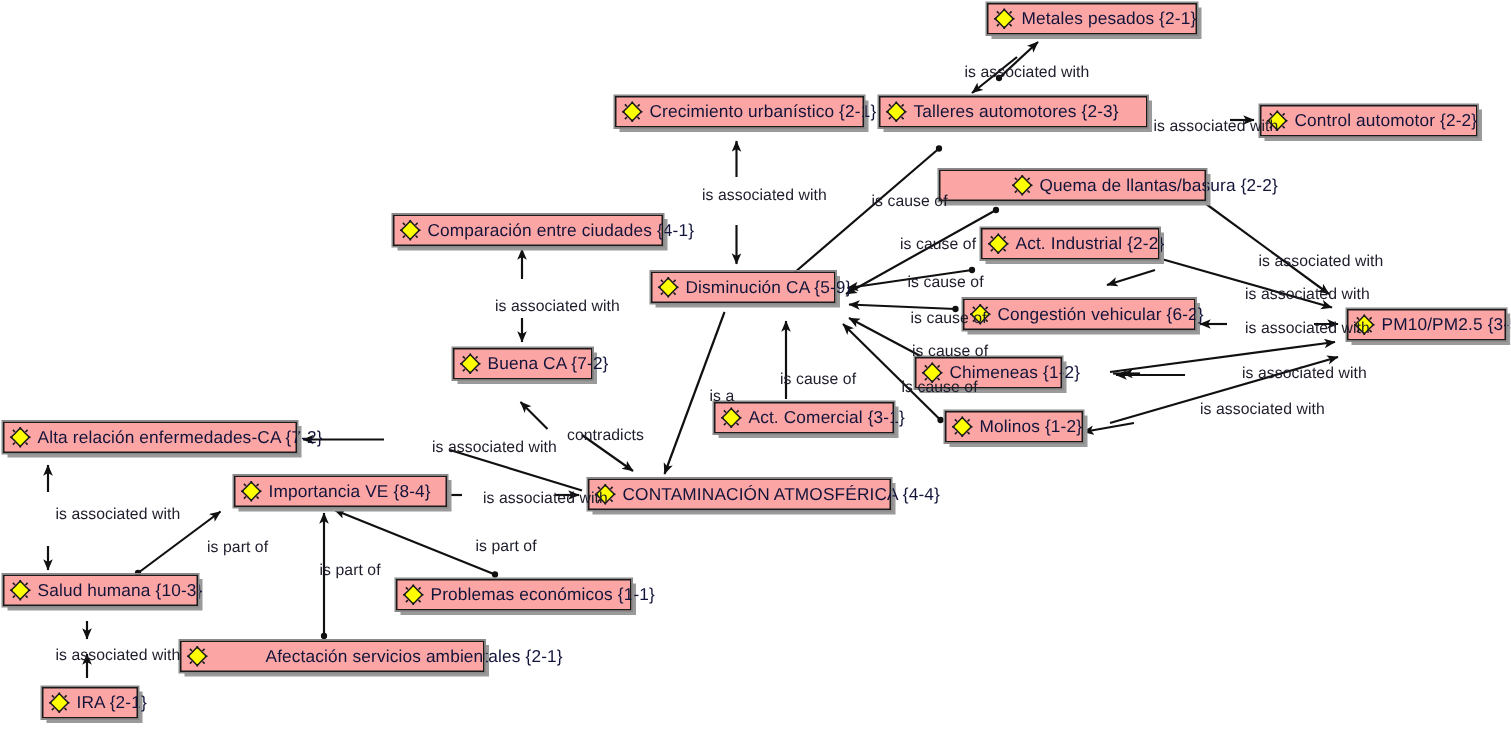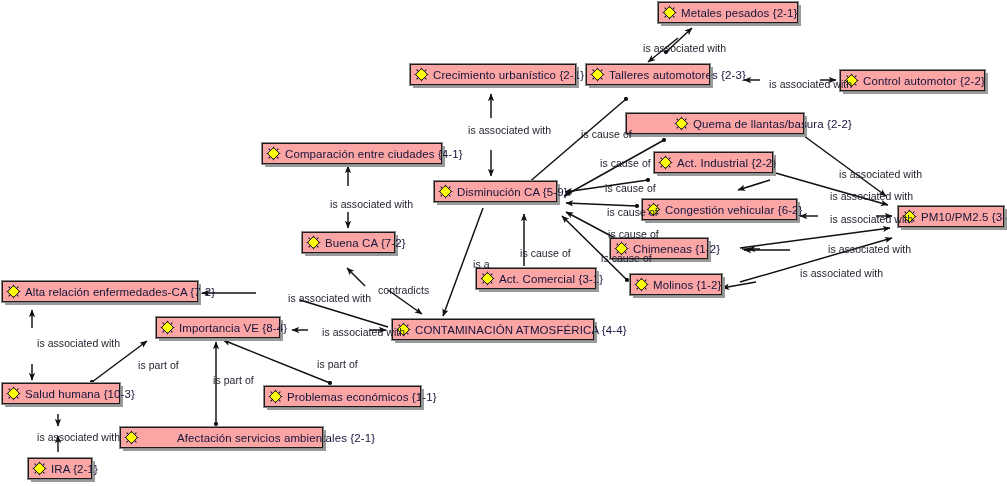--- a/index.html
+++ b/index.html
@@ -161,21 +161,21 @@
       <div class="node" style="left: 410px; top: 64px; width: 166px;">
         <span class="nicon">
           <svg width="15" height="15" viewBox="0 0 15 15" aria-hidden="true">
             <path d="M7.5 1.4 L11.0 5.0 L13.6 7.5 L11.0 10.0 L7.5 13.6 L4.0 10.0 L1.4 7.5 L4.0 5.0 Z" fill="#ffff00" stroke="#1a1a1a" stroke-width="1"></path>
             <path d="M7.5 0.7 L7.5 2.4 M7.5 12.6 L7.5 14.3 M0.7 7.5 L2.4 7.5 M12.6 7.5 L14.3 7.5" stroke="#1a1a1a" stroke-width="1.1"></path>
             <path d="M2.6 2.6 L4.0 4.0 M11.0 11.0 L12.4 12.4 M12.4 2.6 L11.0 4.0 M4.0 11.0 L2.6 12.4" stroke="#1a1a1a" stroke-width="1.1"></path>
           </svg>
         </span>
         <span class="label">Crecimiento urbanístico {2-1}</span>
       </div>
-      <div class="node" style="left: 586px; top: 64px; width: 124px;">
+      <div class="node" style="left: 586px; top: 64px; width: 179px;">
         <span class="nicon">
           <svg width="15" height="15" viewBox="0 0 15 15" aria-hidden="true">
             <path d="M7.5 1.4 L11.0 5.0 L13.6 7.5 L11.0 10.0 L7.5 13.6 L4.0 10.0 L1.4 7.5 L4.0 5.0 Z" fill="#ffff00" stroke="#1a1a1a" stroke-width="1"></path>
             <path d="M7.5 0.7 L7.5 2.4 M7.5 12.6 L7.5 14.3 M0.7 7.5 L2.4 7.5 M12.6 7.5 L14.3 7.5" stroke="#1a1a1a" stroke-width="1.1"></path>
             <path d="M2.6 2.6 L4.0 4.0 M11.0 11.0 L12.4 12.4 M12.4 2.6 L11.0 4.0 M4.0 11.0 L2.6 12.4" stroke="#1a1a1a" stroke-width="1.1"></path>
           </svg>
         </span>
         <span class="label">Talleres automotores {2-3}</span>
       </div>
       <div class="node" style="left: 840px; top: 70px; width: 145px;">
@@ -291,41 +291,41 @@
       <div class="node" style="left: 2px; top: 281px; width: 196px;">
         <span class="nicon">
           <svg width="15" height="15" viewBox="0 0 15 15" aria-hidden="true">
             <path d="M7.5 1.4 L11.0 5.0 L13.6 7.5 L11.0 10.0 L7.5 13.6 L4.0 10.0 L1.4 7.5 L4.0 5.0 Z" fill="#ffff00" stroke="#1a1a1a" stroke-width="1"></path>
             <path d="M7.5 0.7 L7.5 2.4 M7.5 12.6 L7.5 14.3 M0.7 7.5 L2.4 7.5 M12.6 7.5 L14.3 7.5" stroke="#1a1a1a" stroke-width="1.1"></path>
             <path d="M2.6 2.6 L4.0 4.0 M11.0 11.0 L12.4 12.4 M12.4 2.6 L11.0 4.0 M4.0 11.0 L2.6 12.4" stroke="#1a1a1a" stroke-width="1.1"></path>
           </svg>
         </span>
         <span class="label">Alta relación enfermedades-CA {7-2}</span>
       </div>
-      <div class="node" style="left: 156px; top: 317px; width: 124px; text-align: center;">
+      <div class="node" style="left: 156px; top: 317px; width: 142px; text-align: center;">
         <span class="nicon">
           <svg width="15" height="15" viewBox="0 0 15 15" aria-hidden="true">
             <path d="M7.5 1.4 L11.0 5.0 L13.6 7.5 L11.0 10.0 L7.5 13.6 L4.0 10.0 L1.4 7.5 L4.0 5.0 Z" fill="#ffff00" stroke="#1a1a1a" stroke-width="1"></path>
             <path d="M7.5 0.7 L7.5 2.4 M7.5 12.6 L7.5 14.3 M0.7 7.5 L2.4 7.5 M12.6 7.5 L14.3 7.5" stroke="#1a1a1a" stroke-width="1.1"></path>
             <path d="M2.6 2.6 L4.0 4.0 M11.0 11.0 L12.4 12.4 M12.4 2.6 L11.0 4.0 M4.0 11.0 L2.6 12.4" stroke="#1a1a1a" stroke-width="1.1"></path>
           </svg>
         </span>
         <span class="label">Importancia VE {8-4}</span>
       </div>
       <div class="node" style="left: 392px; top: 319px; width: 202px;">
         <span class="nicon">
           <svg width="15" height="15" viewBox="0 0 15 15" aria-hidden="true">
             <path d="M7.5 1.4 L11.0 5.0 L13.6 7.5 L11.0 10.0 L7.5 13.6 L4.0 10.0 L1.4 7.5 L4.0 5.0 Z" fill="#ffff00" stroke="#1a1a1a" stroke-width="1"></path>
             <path d="M7.5 0.7 L7.5 2.4 M7.5 12.6 L7.5 14.3 M0.7 7.5 L2.4 7.5 M12.6 7.5 L14.3 7.5" stroke="#1a1a1a" stroke-width="1.1"></path>
             <path d="M2.6 2.6 L4.0 4.0 M11.0 11.0 L12.4 12.4 M12.4 2.6 L11.0 4.0 M4.0 11.0 L2.6 12.4" stroke="#1a1a1a" stroke-width="1.1"></path>
           </svg>
         </span>
         <span class="label">CONTAMINACIÓN ATMOSFÉRICA {4-4}</span>
       </div>
-      <div class="node" style="left: 2px; top: 383px; width: 118px;">
+      <div class="node" style="left: 2px; top: 383px; width: 130px;">
         <span class="nicon">
           <svg width="15" height="15" viewBox="0 0 15 15" aria-hidden="true">
             <path d="M7.5 1.4 L11.0 5.0 L13.6 7.5 L11.0 10.0 L7.5 13.6 L4.0 10.0 L1.4 7.5 L4.0 5.0 Z" fill="#ffff00" stroke="#1a1a1a" stroke-width="1"></path>
             <path d="M7.5 0.7 L7.5 2.4 M7.5 12.6 L7.5 14.3 M0.7 7.5 L2.4 7.5 M12.6 7.5 L14.3 7.5" stroke="#1a1a1a" stroke-width="1.1"></path>
             <path d="M2.6 2.6 L4.0 4.0 M11.0 11.0 L12.4 12.4 M12.4 2.6 L11.0 4.0 M4.0 11.0 L2.6 12.4" stroke="#1a1a1a" stroke-width="1.1"></path>
           </svg>
         </span>
         <span class="label">Salud humana {10-3}</span>
       </div>
       <div class="node" style="left: 264px; top: 386px; width: 157px; align-items: center;">

